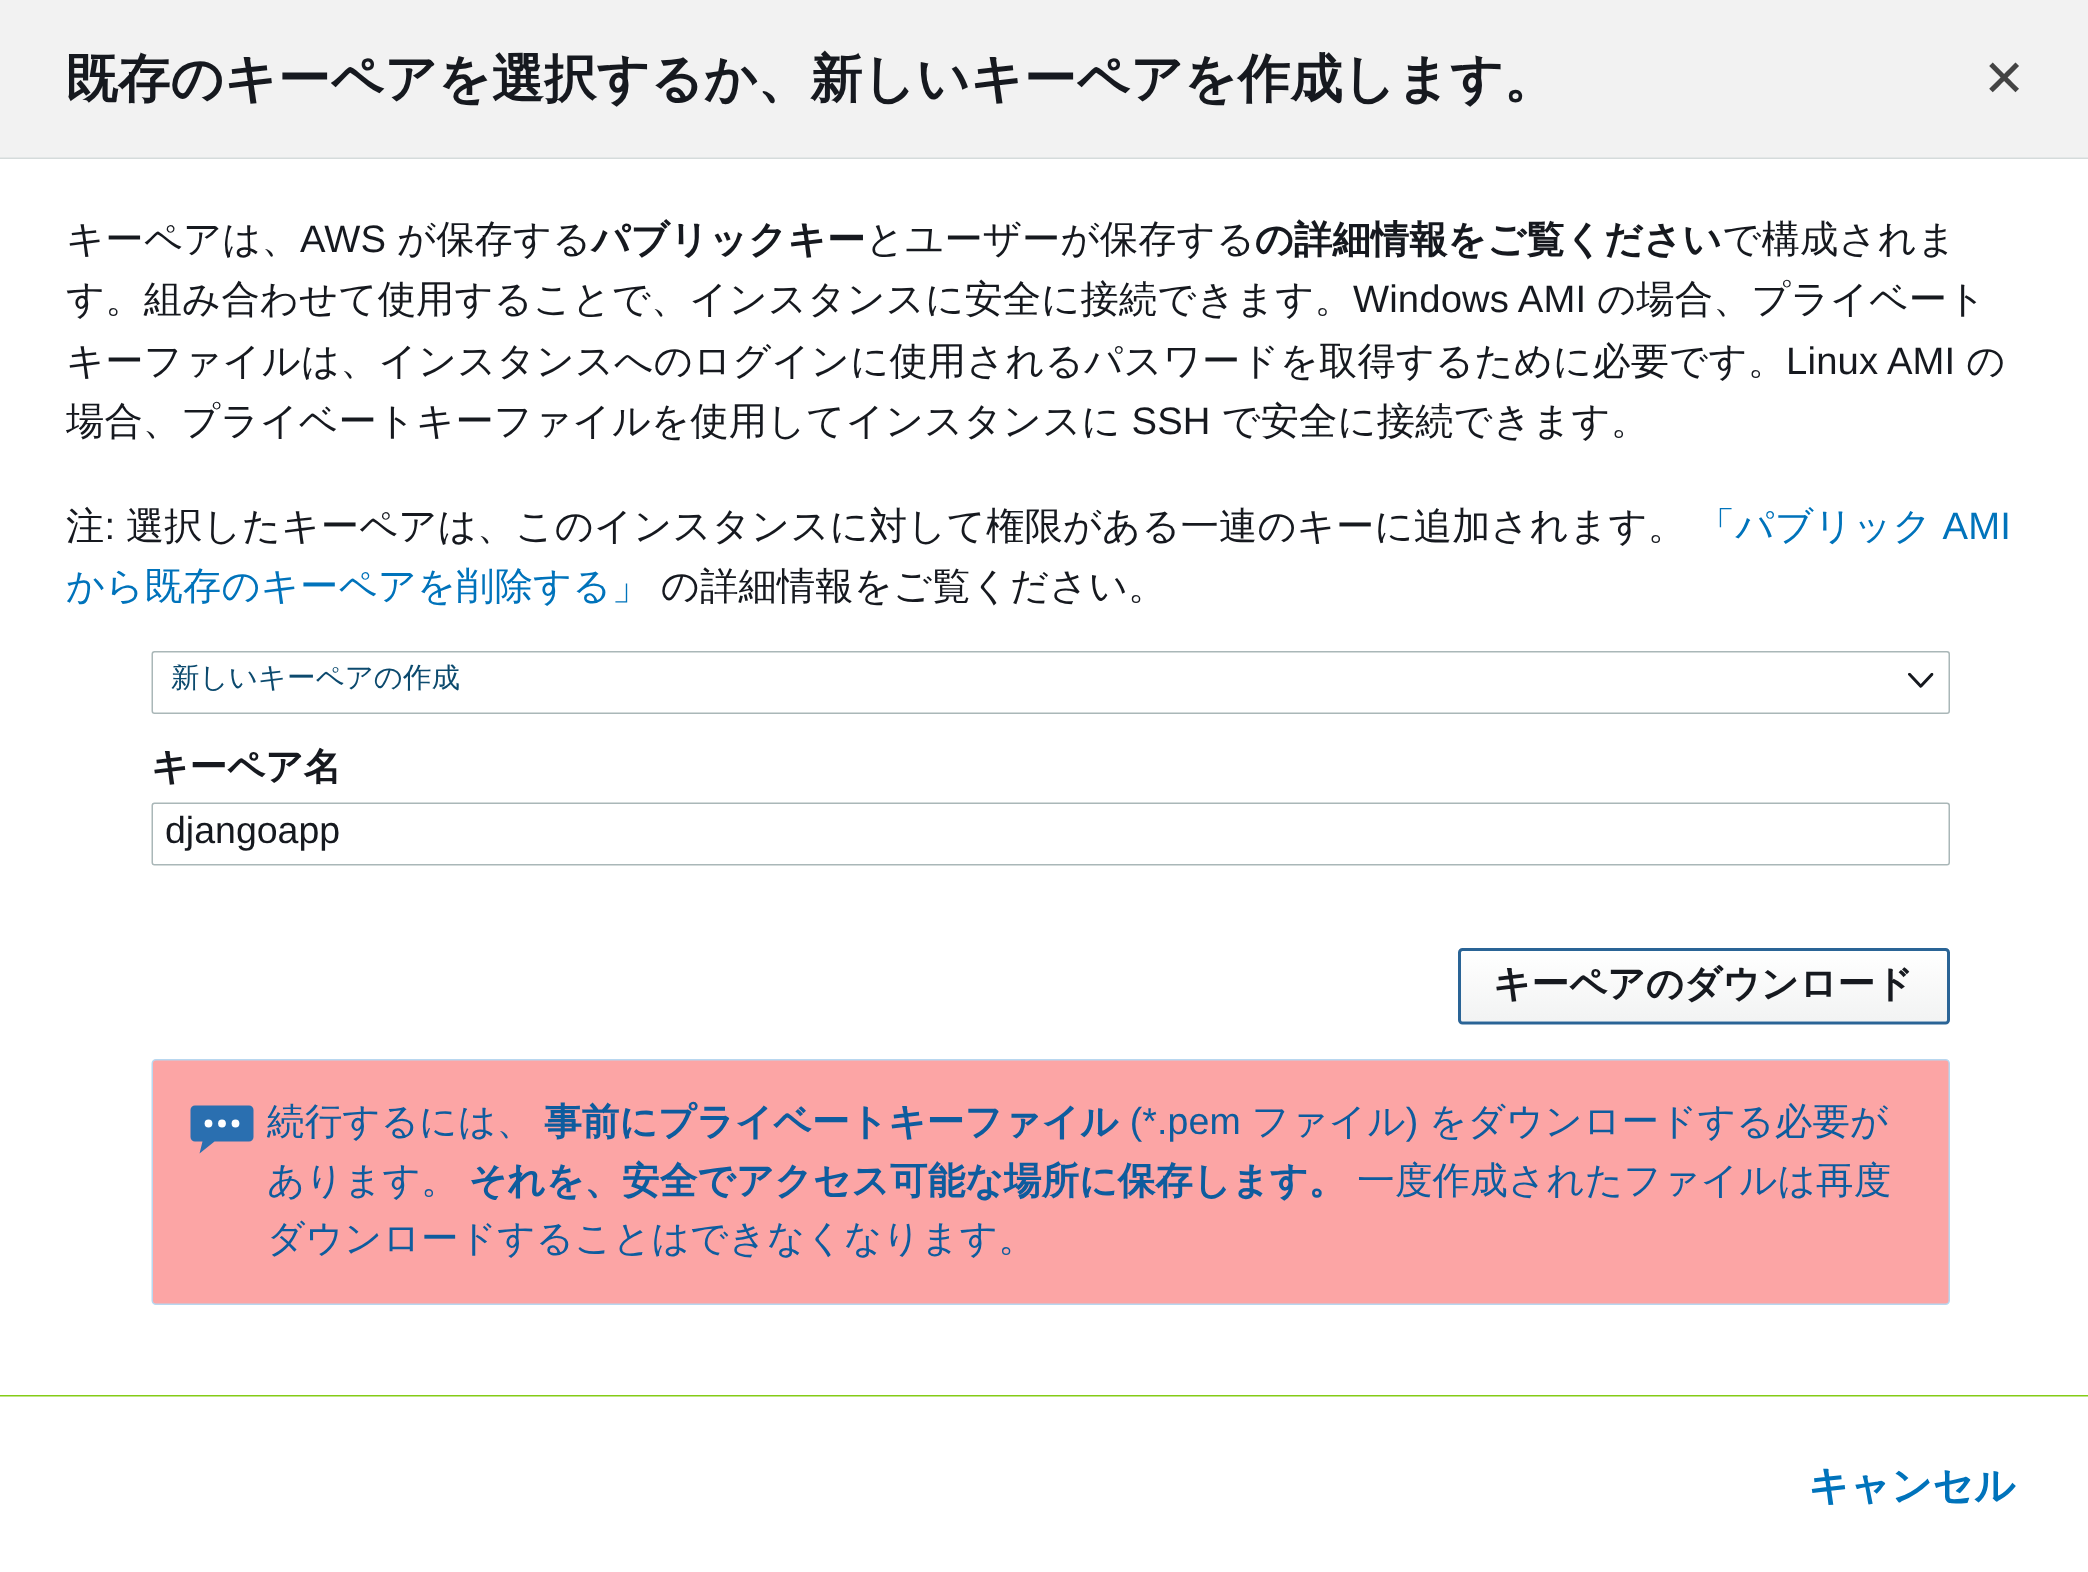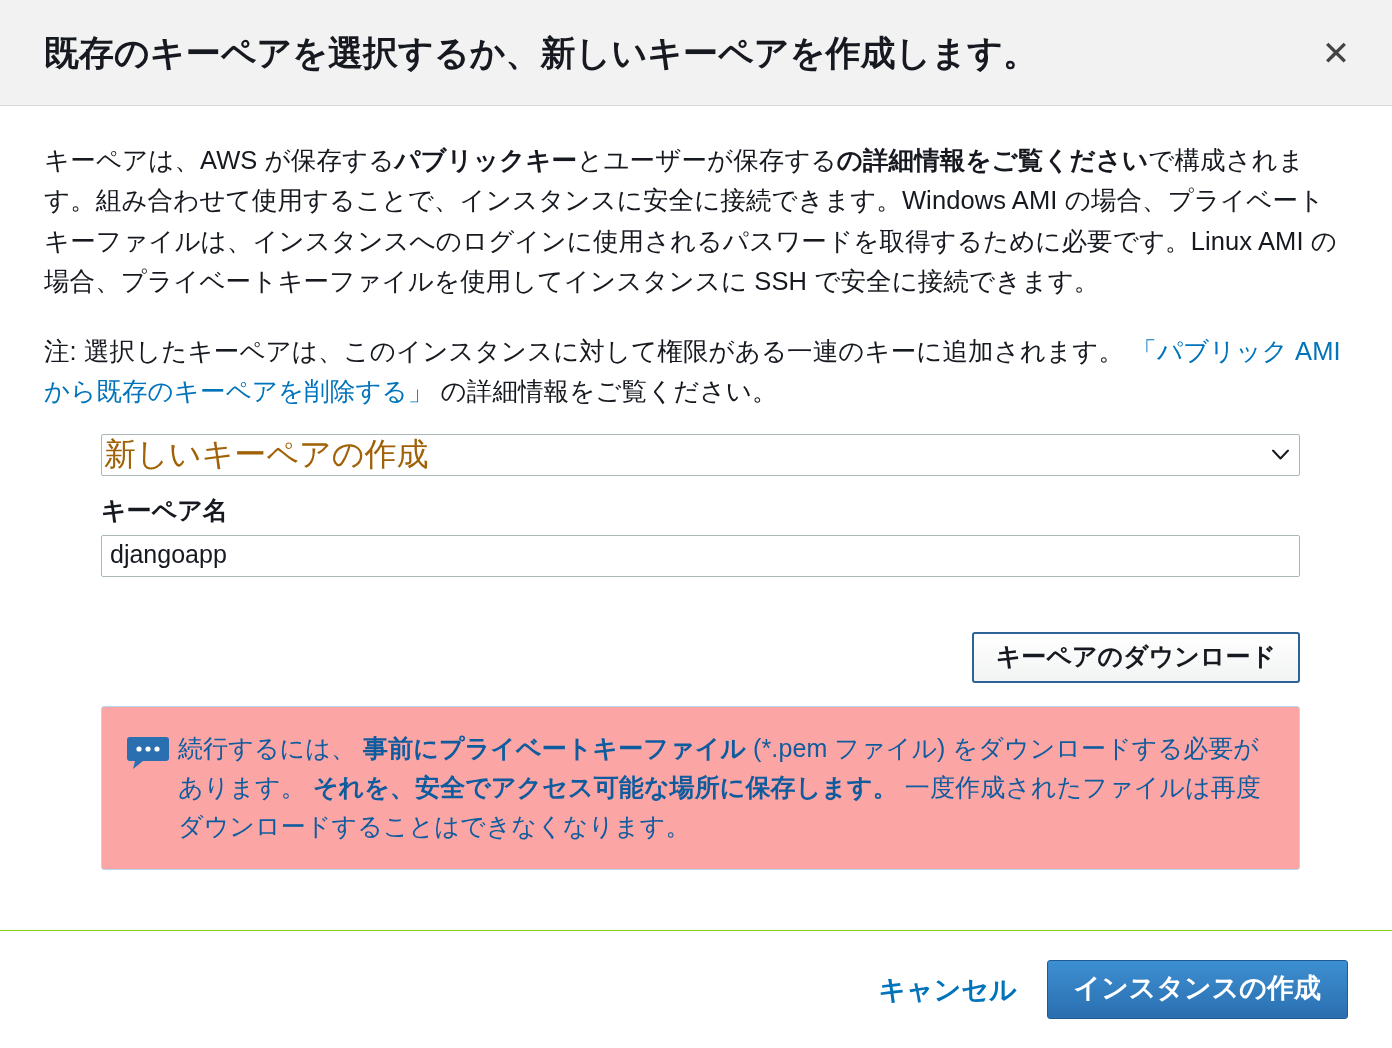--- a/index.html
+++ b/index.html
@@ -89,24 +89,24 @@
     padding-right: 48px;
   }
 
   .select-wrapper {
     position: relative;
     width: 100%;
   }
   select.keypair-select {
     width: 100%;
     height: 42px;
-    font-size: 32px;
-    font-family: "Liberation Sans", sans-serif;
-    color: #a16207;
-    padding: 2px 34px 4px 2px;
+    font-size: 19px;
+    font-family: "Liberation Sans", sans-serif;
+    color: #0c4a6e;
+    padding: 2px 34px 4px 12px;
     border: 1px solid #aab7b8;
     border-radius: 2px;
     background: #ffffff;
     -webkit-appearance: none;
     appearance: none;
     box-sizing: border-box;
     line-height: 1.1;
   }
   .select-arrow {
     position: absolute;
@@ -268,16 +268,15 @@
           </svg>
         </div>
         <div class="callout-text"><span>続行するには、</span> <strong>事前にプライベートキーファイル</strong> <span class="dim">(*.pem ファイル) をダウンロードする必要があります。</span> <strong>それを、安全でアクセス可能な場所に保存します。</strong> <span class="dim">一度作成されたファイルは再度ダウンロードすることはできなくなります。</span></div>
       </div>
 
     </div>
   </div>
 
   <div class="dialog-footer">
     <button class="cancel-button">キャンセル</button>
-    <button class="primary-button">インスタンスの作成</button>
   </div>
 
 </div>
 
 </body></html>

